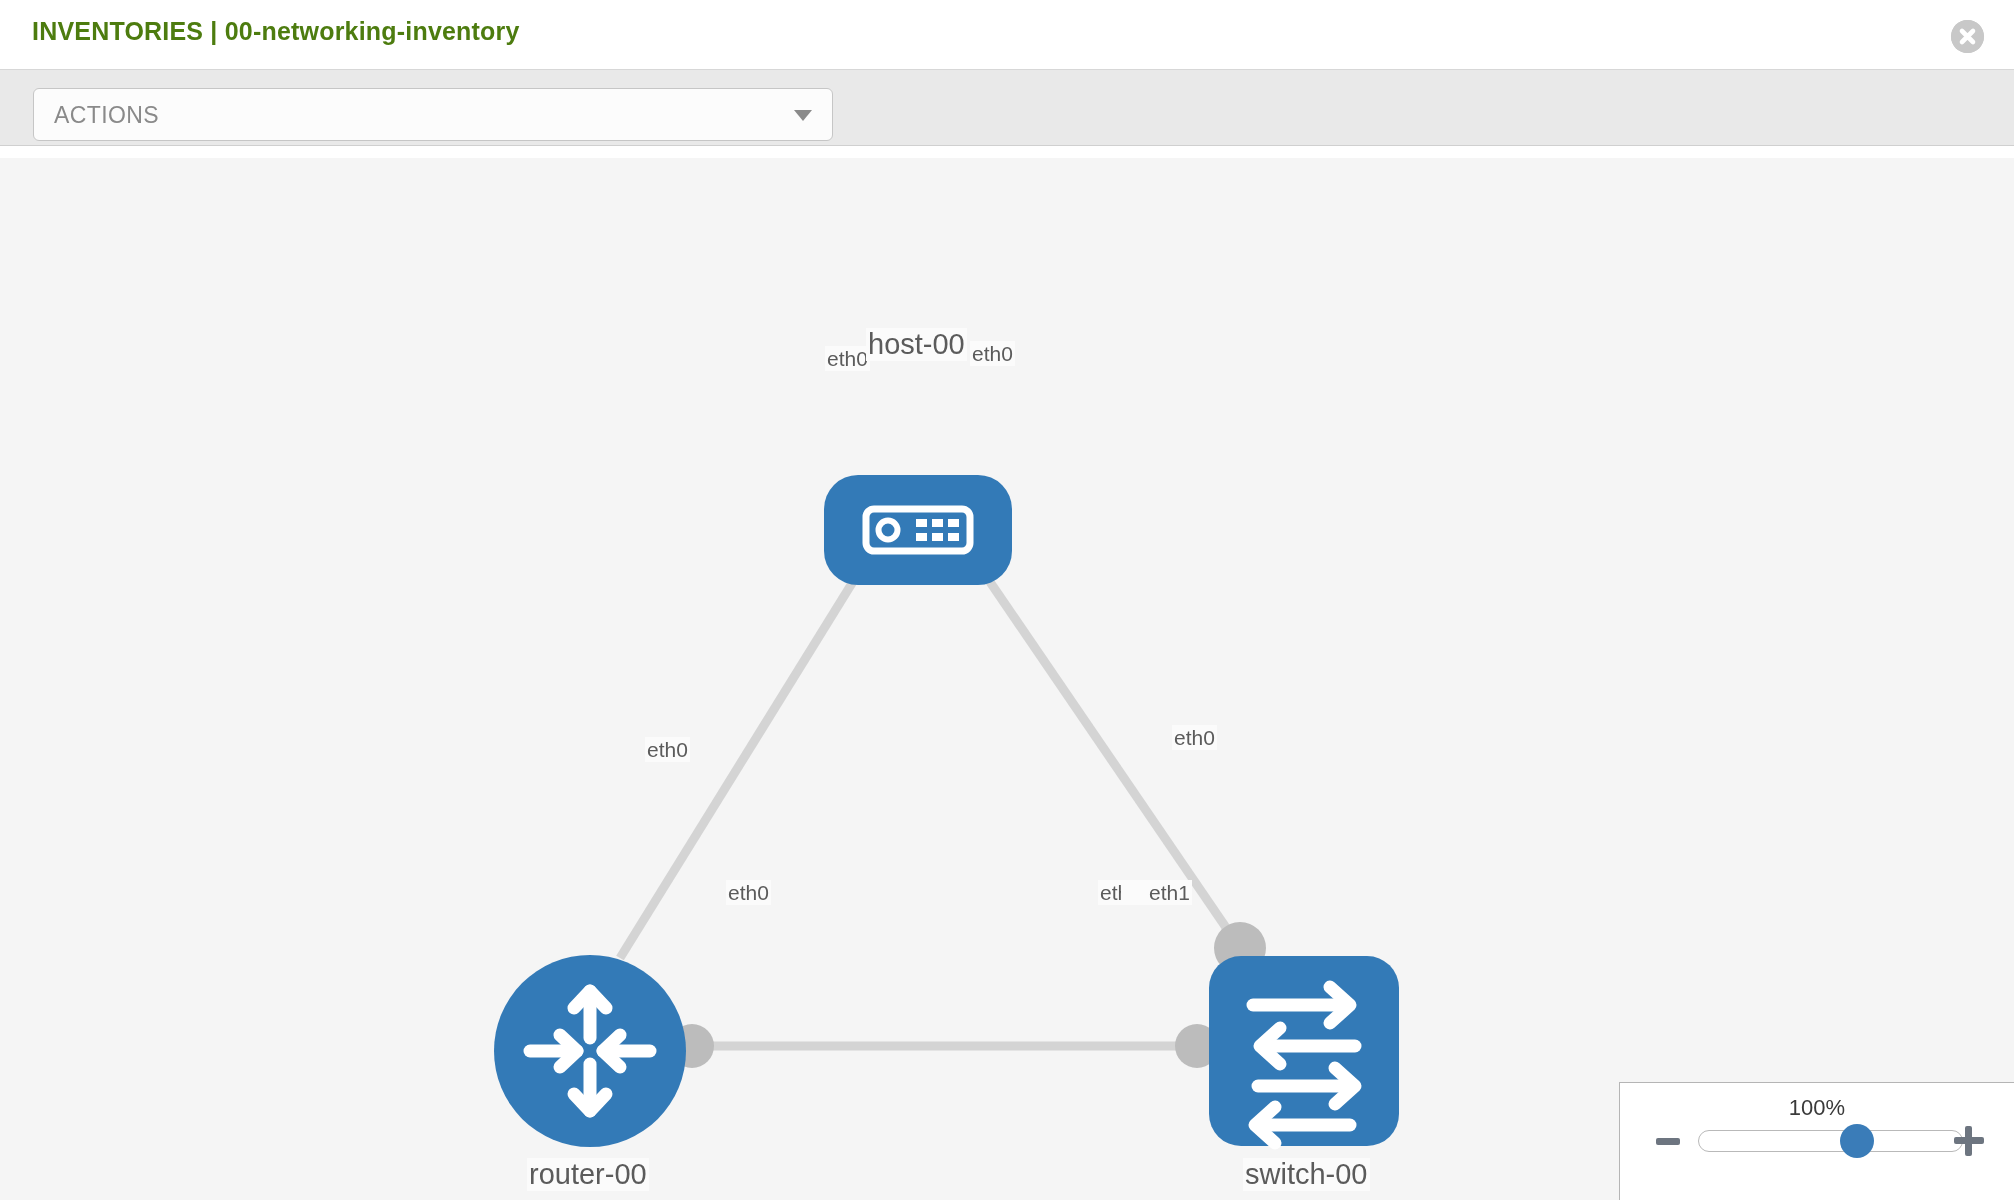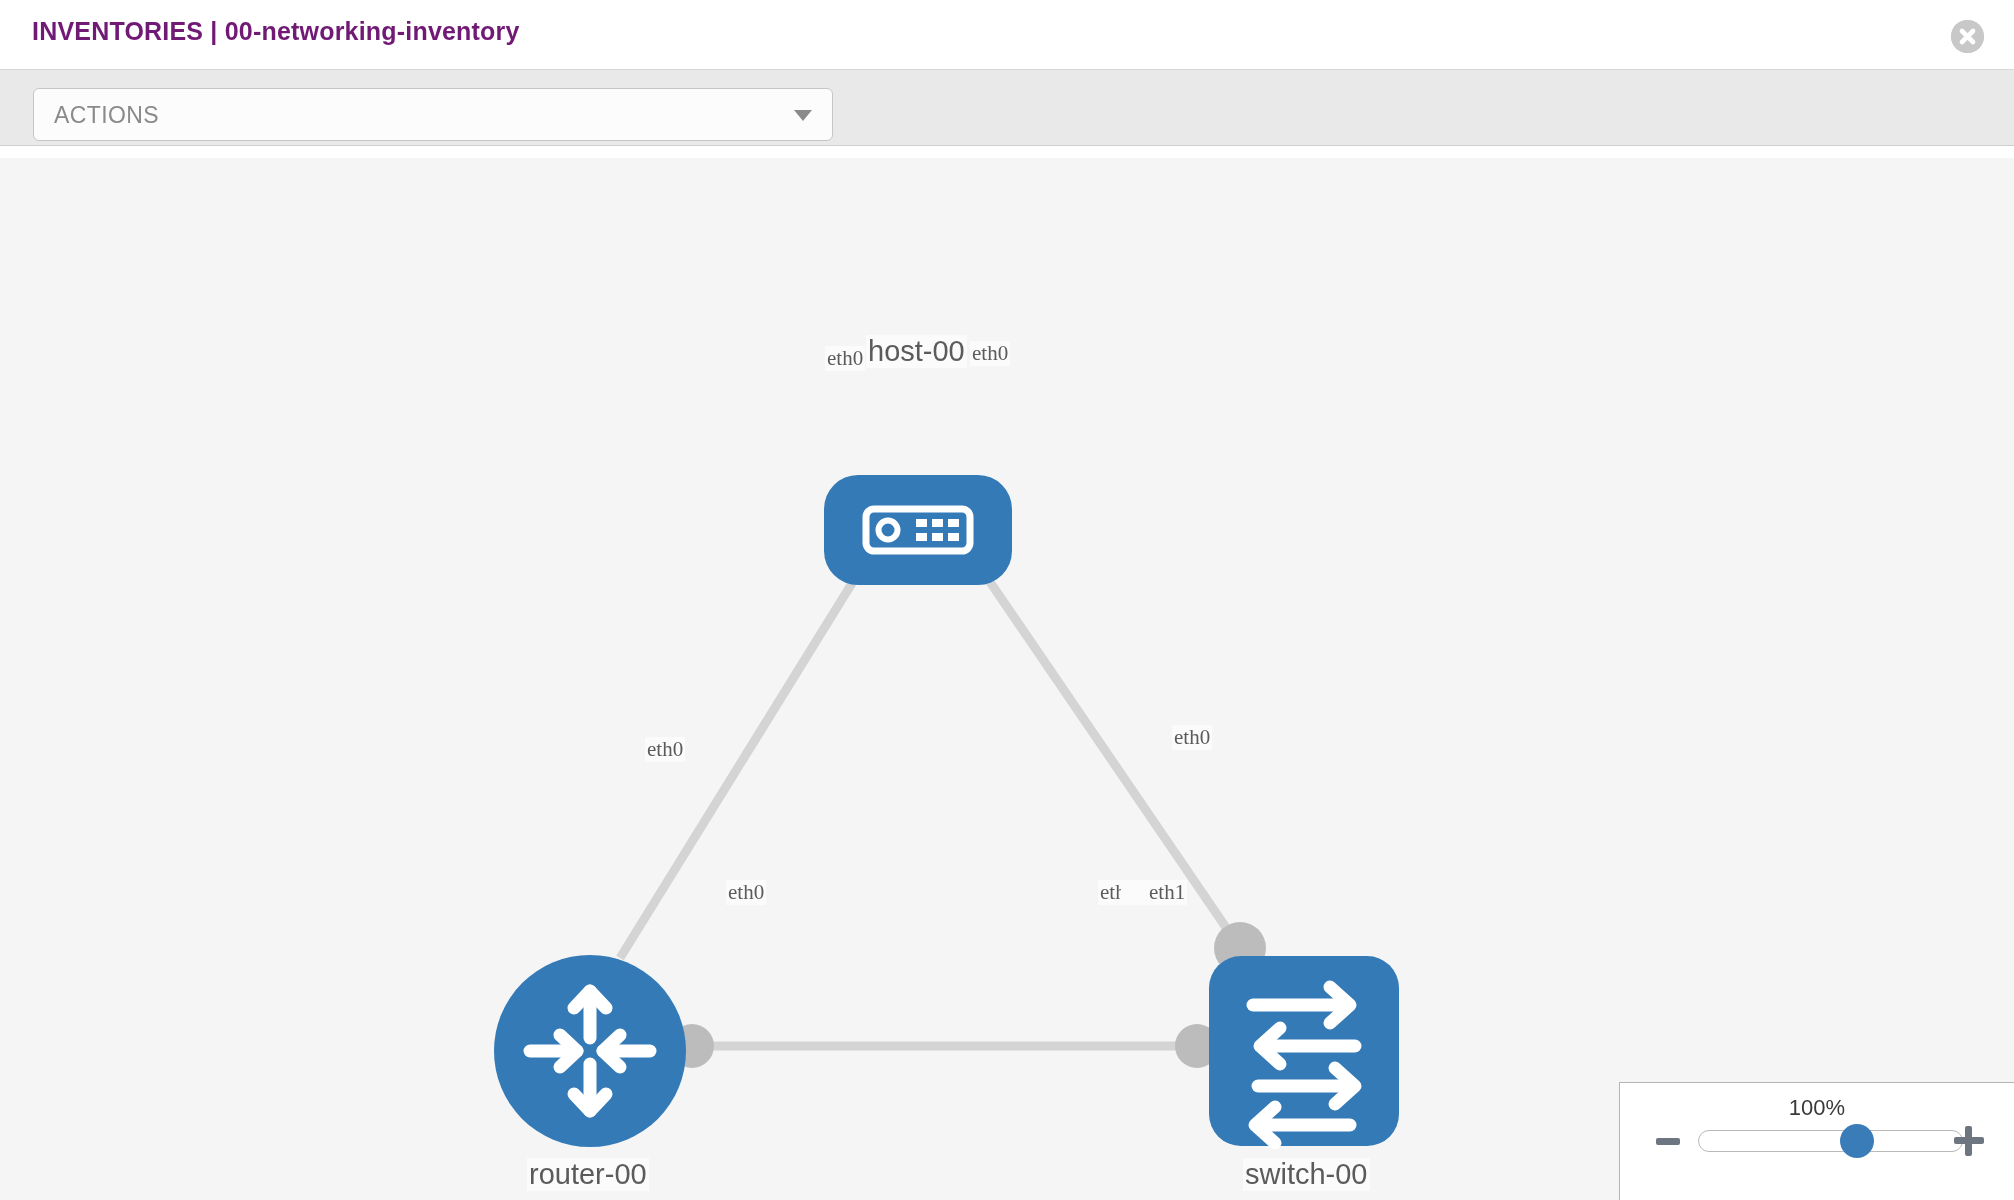--- a/index.html
+++ b/index.html
@@ -26,21 +26,21 @@
     height: 70px;
     background: #ffffff;
     border-bottom: 1px solid #d7d7d7;
   }
   .header-title {
     position: absolute;
     left: 32px;
     top: 17px;
     font-size: 25px;
     font-weight: bold;
-    color: #701a75;
+    color: #4d7c0f;
     letter-spacing: 0.2px;
     white-space: nowrap;
   }
   .close-btn {
     position: absolute;
     right: 30px;
     top: 20px;
     width: 33px;
     height: 33px;
     border-radius: 50%;
@@ -141,21 +141,20 @@
     padding: 2px 2px;
   }
   .iface-label {
     position: absolute;
     font-size: 21px;
     color: #5b5b5b;
     background: #fbfbfb;
     white-space: nowrap;
     line-height: 1.0;
     padding: 2px 2px;
-    font-family: Liberation Serif, serif;
   }
 
   
   .zoom-panel {
     position: absolute;
     left: 1619px;
     top: 1082px;
     width: 395px;
     height: 118px;
     background: #ffffff;
@@ -338,21 +337,21 @@
     <div class="iface-label" style="left:645px; top:579px;">eth0</div>
 
     <div class="iface-label" style="left:1172px; top:567px;">eth0</div>
 
     <div class="iface-label" style="left:726px; top:722px;">eth0</div>
 
     <div class="iface-label" style="left:1098px; top:722px;">eth0</div>
 
     <div class="iface-label" style="left:1121px; top:722px;padding-left:28px;">eth1</div>
 
-    <div class="node-label" style="left:866px; top:177px;">host-00</div>
+    <div class="node-label" style="left:866px; top:170px;">host-00</div>
 
     <div class="node-label" style="left:527px; top:1000px;text-align:center;">router-00</div>
 
     <div class="node-label" style="left:1243px; top:1000px;">switch-00</div>
 
   </div>
 
   <div class="zoom-panel">
     <div class="zoom-level">100%</div>
     <div class="zoom-minus"></div>

